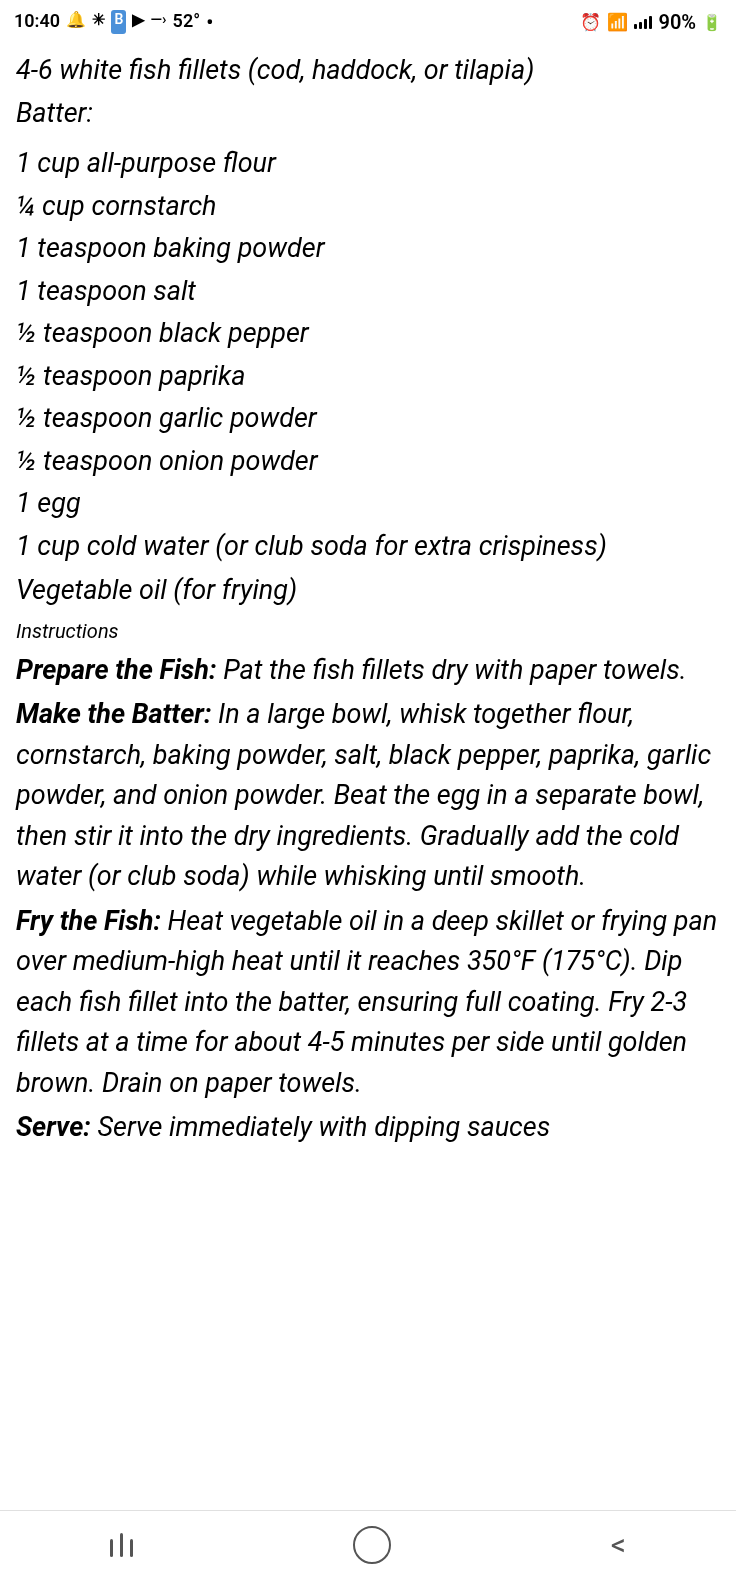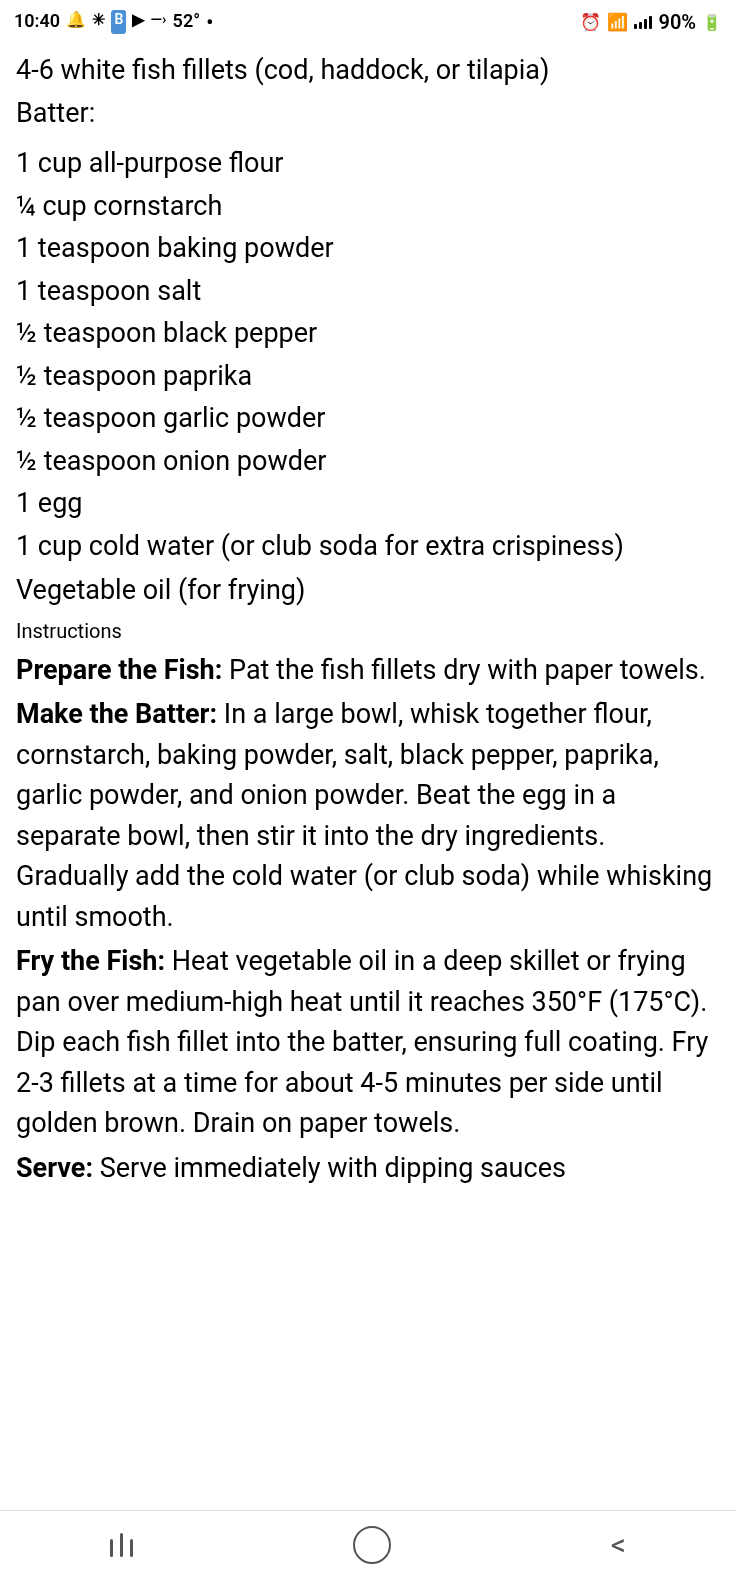--- a/index.html
+++ b/index.html
@@ -38,20 +38,21 @@
     .status-right {
       display: flex;
       align-items: center;
       gap: 6px;
       font-size: 17px;
     }
 
     .content {
       padding: 8px 16px 20px 16px;
       line-height: 1.5;
+      font-style: italic;
     }
 
     .intro-line {
       font-size: 27px;
       margin-bottom: 2px;
     }
 
     .section-header {
       font-size: 27px;
       font-weight: normal;

